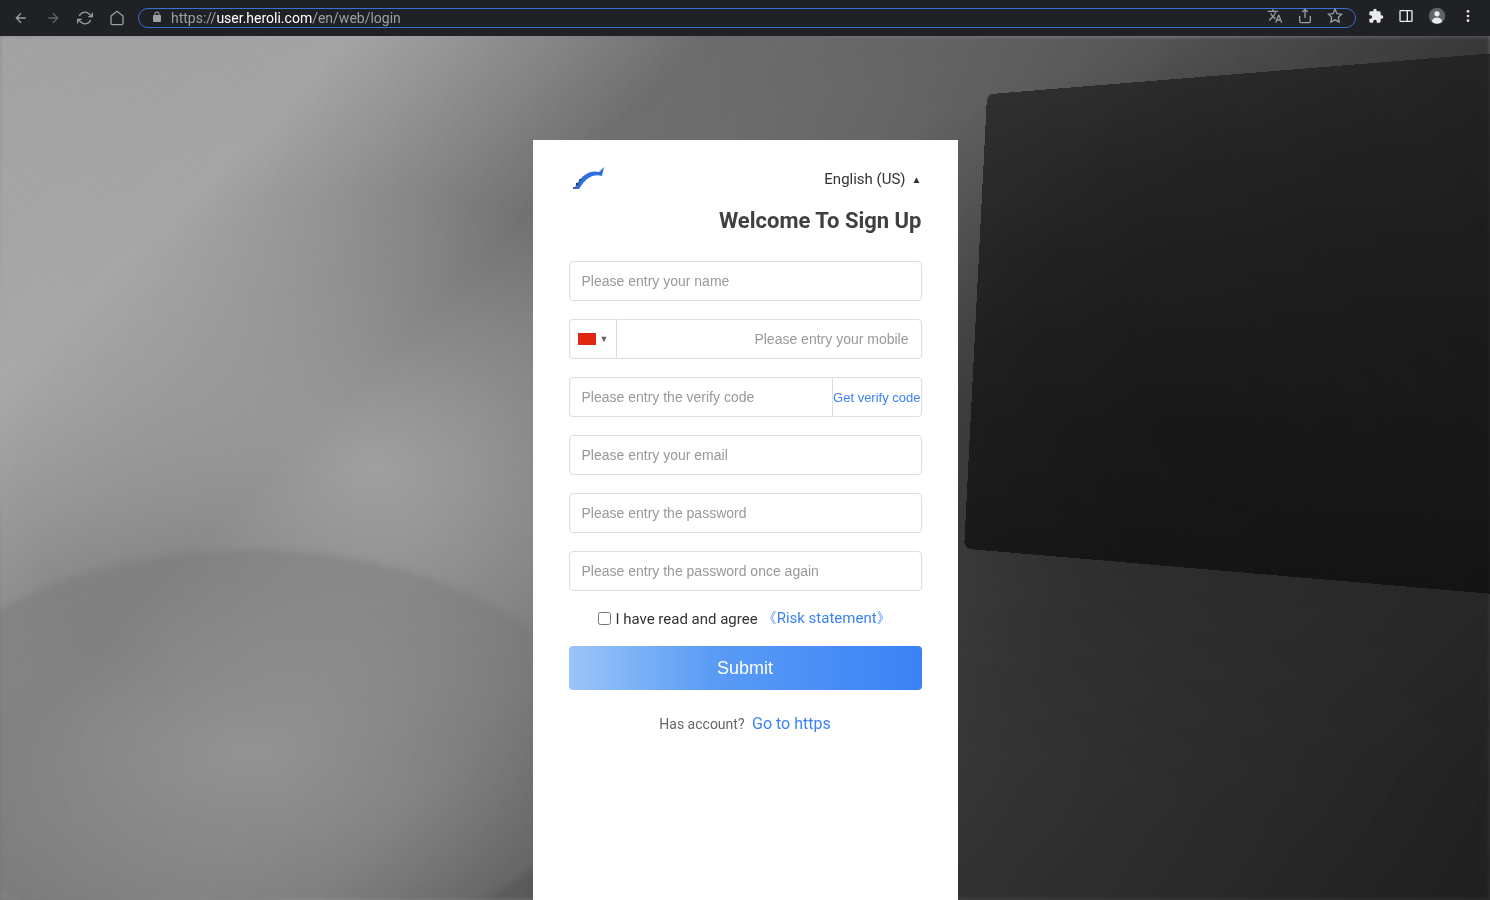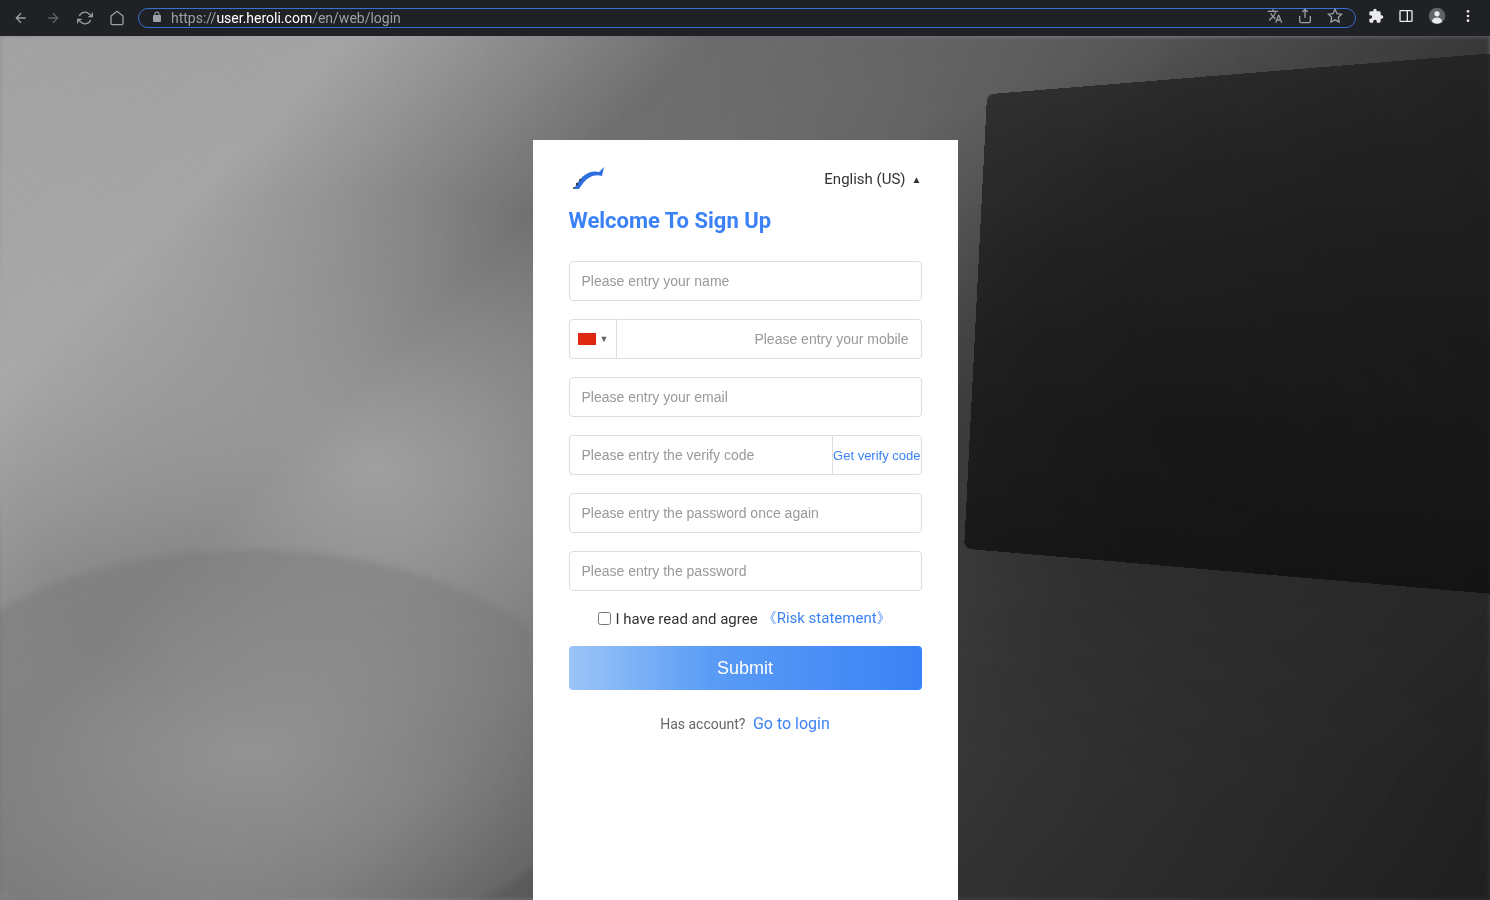--- a/index.html
+++ b/index.html
@@ -108,22 +108,22 @@
   display: flex;
   align-items: center;
   gap: 6px;
   color: #333;
   font-size: 15px;
   cursor: pointer;
 }
 .lang-selector .arrow { font-size: 10px; }
 
 .title {
-  text-align: left;
-  color: #3b82f6;
+  text-align: right;
+  color: #404040;
   font-size: 22px;
   font-weight: 700;
   margin-bottom: 28px;
 }
 
 .form-group { margin-bottom: 18px; }
 .input {
   width: 100%;
   height: 40px;
   border: 1px solid #ddd;
@@ -313,44 +313,44 @@
     </div>
 
     <div class="form-group phone-row">
       <div class="country-select">
         <span class="flag"></span>
         <span class="caret">▼</span>
       </div>
       <input class="input" placeholder="Please entry your mobile" style="">
     </div>
 
-    <div class="form-group">
-      <input class="input" placeholder="Please entry your email" style="">
-    </div>
-
     <div class="form-group verify-row">
       <input class="input" placeholder="Please entry the verify code" style="">
       <button class="verify-btn">Get verify code</button>
     </div>
 
     <div class="form-group">
-      <input class="input" type="password" placeholder="Please entry the password once again" style="">
+      <input class="input" placeholder="Please entry your email" style="">
     </div>
 
     <div class="form-group">
       <input class="input" type="password" placeholder="Please entry the password" style="">
+    </div>
+
+    <div class="form-group">
+      <input class="input" type="password" placeholder="Please entry the password once again" style="">
     </div>
 
 
     <div class="agree-row">
       <input type="checkbox" style="">
       <span>I have read and agree</span>
       <span class="risk-link">《Risk statement》</span>
     </div>
 
     <button class="submit-btn">Submit</button>
 
     <div class="login-row">
       <span>Has account?</span>
-      <span class="login-link">Go to login</span>
+      <span class="login-link">Go to https</span>
     </div>
   </div>
 </div>
 
 </body></html>

